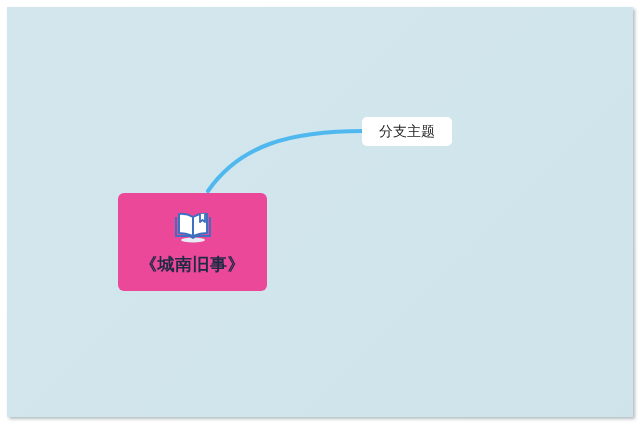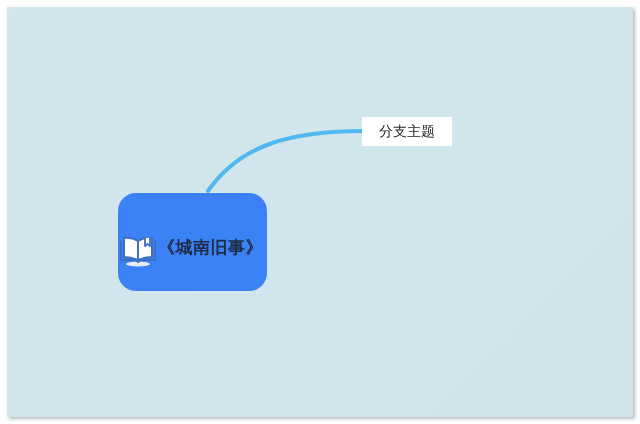--- a/index.html
+++ b/index.html
@@ -1,25 +1,25 @@
 <!DOCTYPE html>
 <html><head>
 <meta charset="utf-8">
 <style>
   html, body { margin:0; padding:0; }
   body { width:640px; height:424px; background:#ffffff; position:relative; overflow:hidden; font-family:"DejaVu Sans", sans-serif; }
   .canvas { position:absolute; left:7px; top:7px; width:626px; height:410px;
     background:linear-gradient(135deg,#d3e6ee 0%,#d1e5ec 60%,#cfe3ea 100%);
     box-shadow: 2px 2px 3px rgba(90,110,120,0.45); }
   .edge { position:absolute; left:0; top:0; width:640px; height:424px; pointer-events:none; }
-  .root-node { position:absolute; left:118px; top:193px; width:149px; height:98px; background:#3b82f6;
-    border-radius:18px; display:flex; flex-direction:row; align-items:center; justify-content:flex-start; box-sizing:border-box; }
+  .root-node { position:absolute; left:118px; top:193px; width:149px; height:98px; background:#ec4899;
+    border-radius:6px; display:flex; flex-direction:column; align-items:center; justify-content:flex-start; box-sizing:border-box; }
   .root-icon { margin-top:16px; width:40px; height:34px; }
   .root-title { margin-top:10px; font-size:17px; font-weight:bold; color:#1f2a44; letter-spacing:0.5px; }
-  .branch-node { position:absolute; left:362px; top:117px; width:90px; height:29px; background:#ffffff; border-radius:0;
+  .branch-node { position:absolute; left:362px; top:117px; width:90px; height:29px; background:#ffffff; border-radius:5px;
     display:flex; align-items:center; justify-content:center; font-size:14px; color:#222222; }
 </style>
 </head>
 <body>
 
 <div class="canvas"></div>
 
 <svg class="edge" viewBox="0 0 640 424">
   <path d="M208 191 C 240 145, 290 131, 364 131" fill="none" stroke="#4fb8ef" stroke-width="4" stroke-linecap="round"></path>
 </svg>

